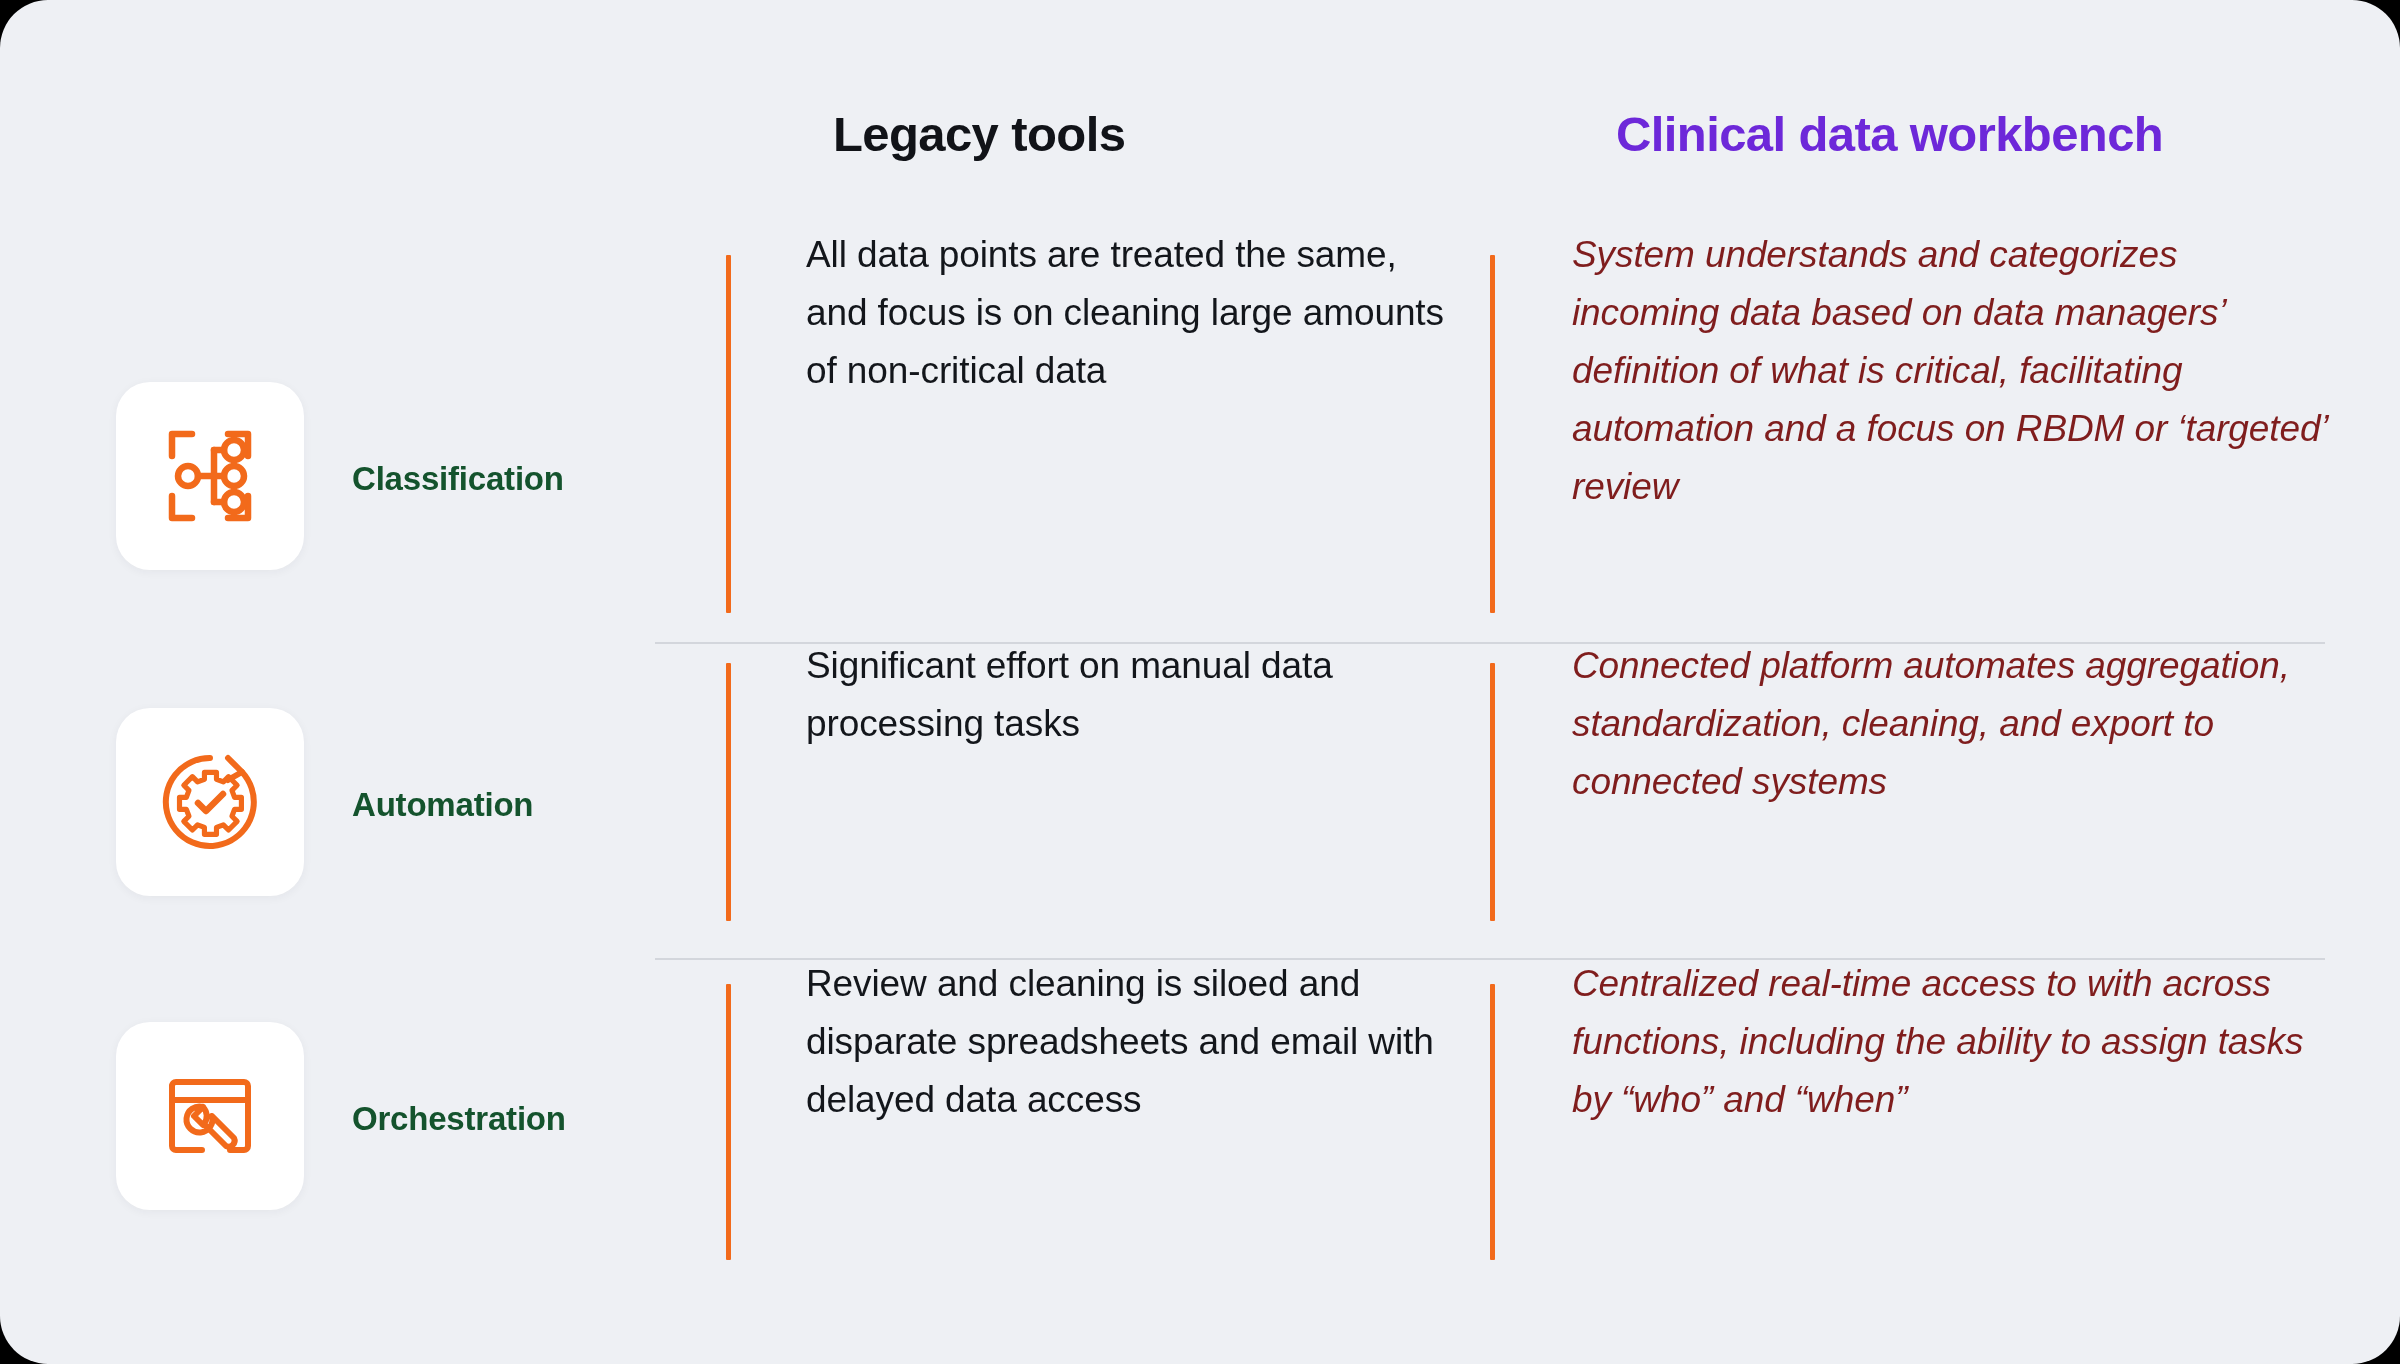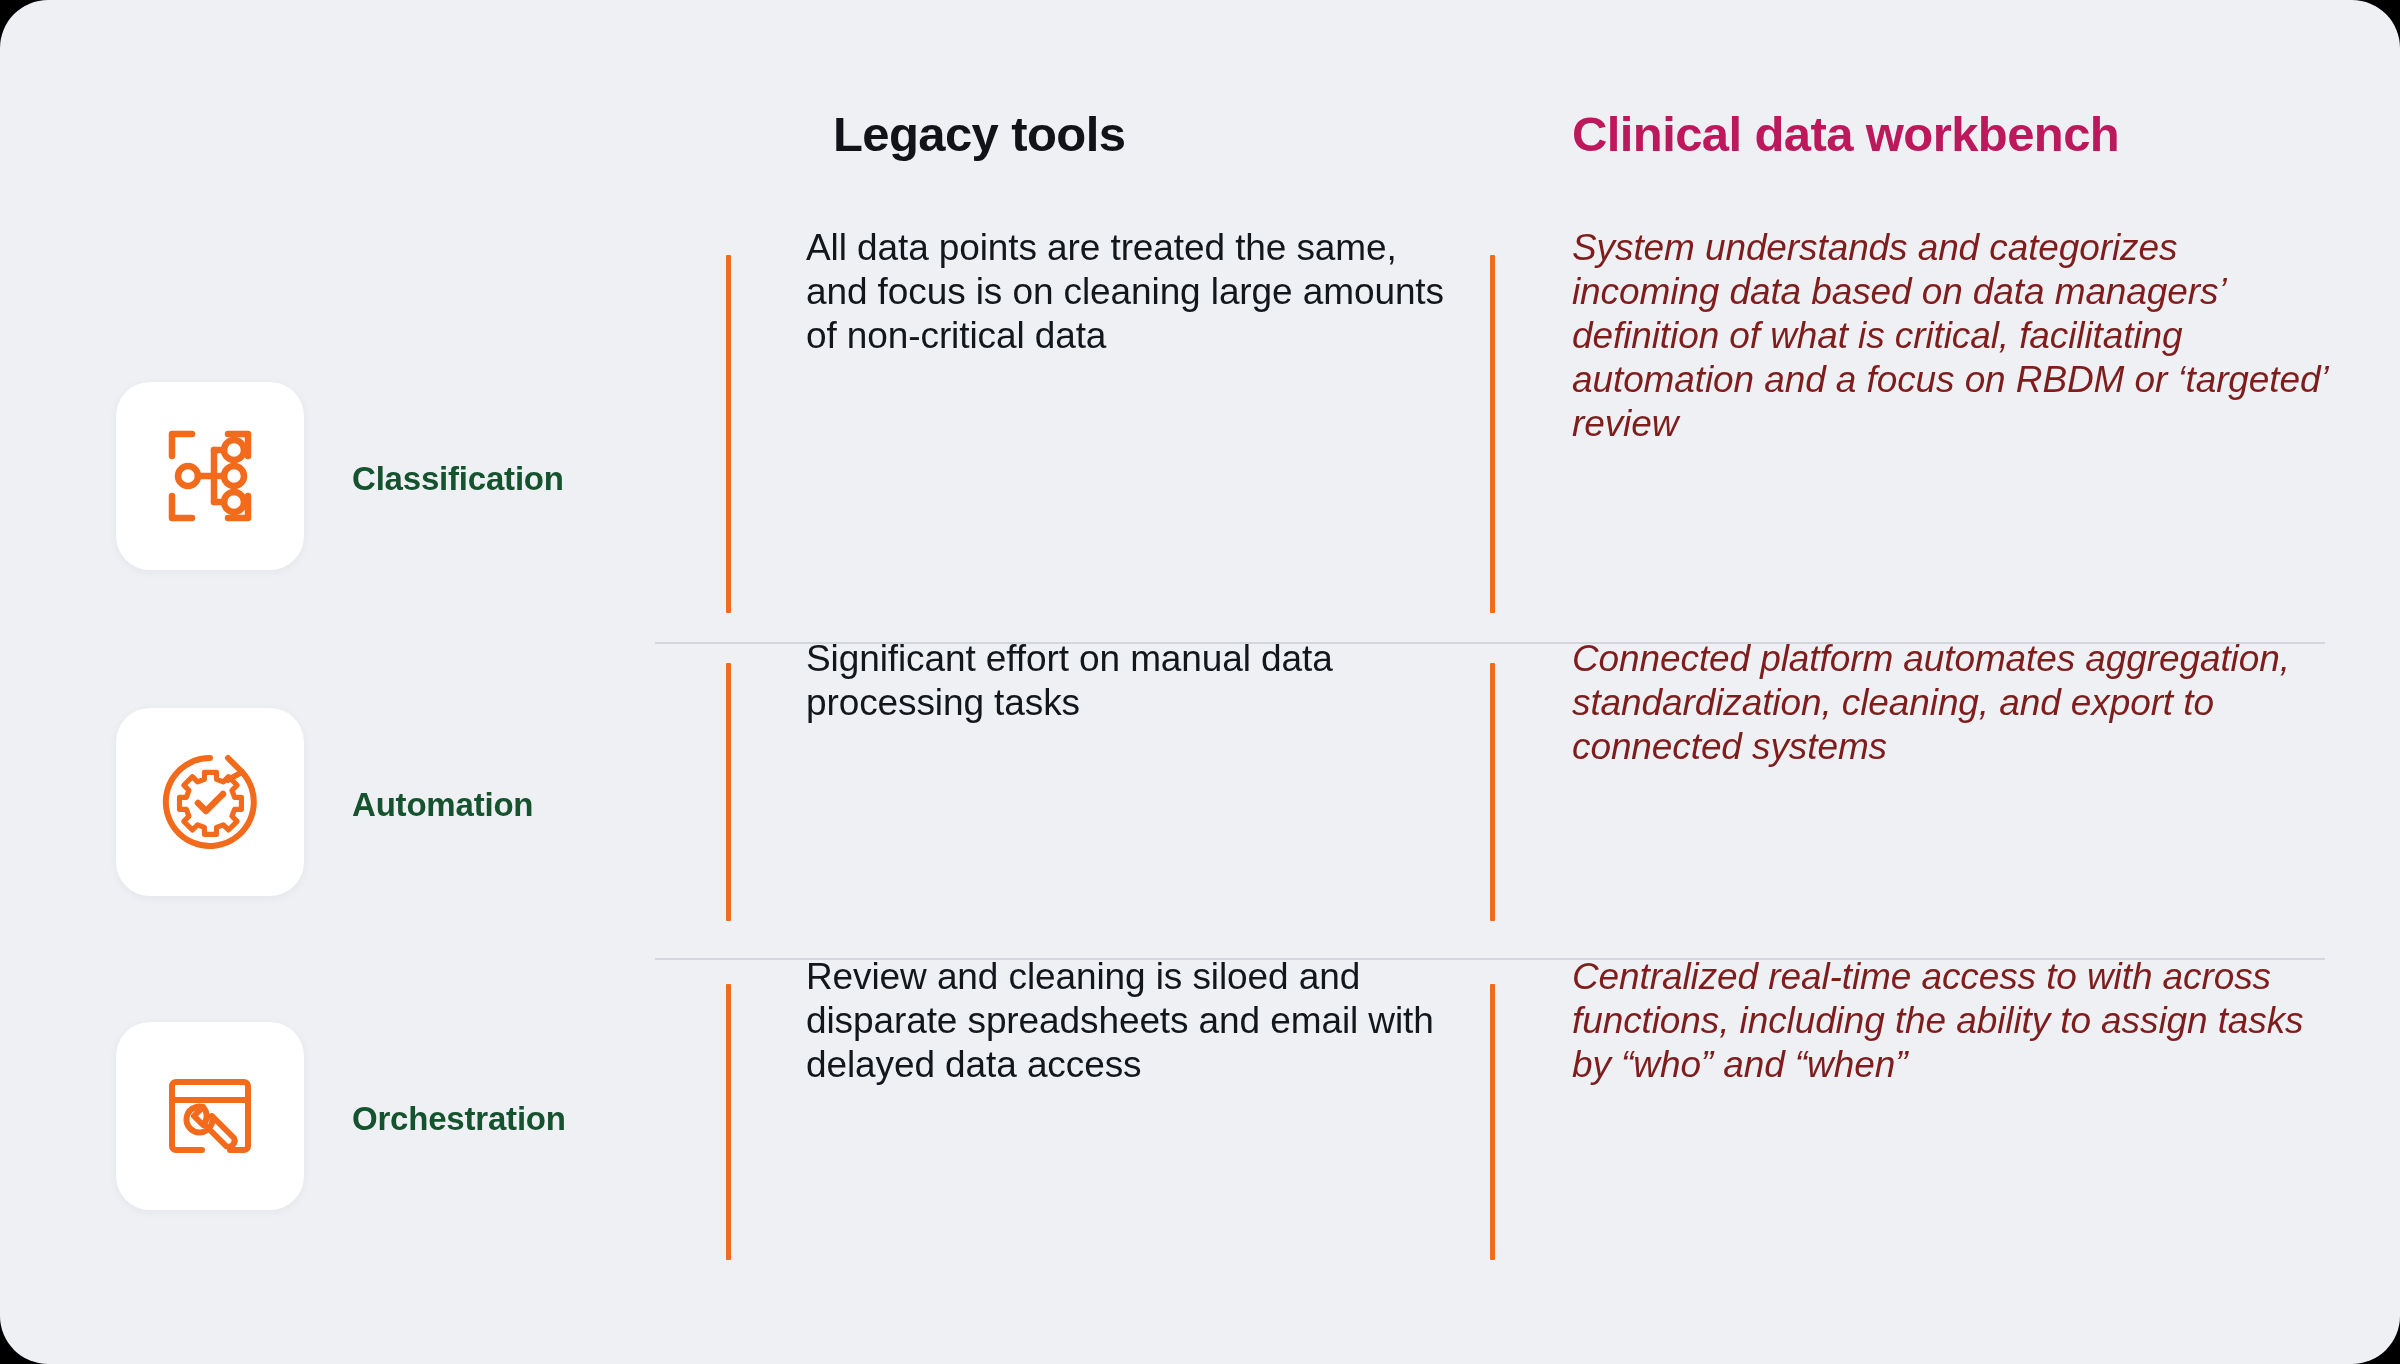--- a/index.html
+++ b/index.html
@@ -42,22 +42,22 @@
     letter-spacing: -0.6px;
     line-height: 1.1;
     white-space: nowrap;
   }
   .col-head.legacy {
     left: 806px;
     color: #111318;
     margin-left: 27px;
   }
   .col-head.workbench {
-    left: 1572px;
-    color: #be185d;
+    left: 1616px;
+    color: #6d28d9;
     text-align: center;
   }
 
   
   .row {
     position: absolute;
     left: 0;
     width: 2400px;
     display: block;
   }
@@ -107,21 +107,21 @@
     background: #f26a1b;
     border-radius: 1px;
   }
   .vbar.left  { left: 726px; }
   .vbar.right { left: 1490px; }
 
   
   .cell {
     position: absolute;
     font-size: 37px;
-    line-height: 44px;
+    line-height: 58px;
     letter-spacing: -0.1px;
   }
   .cell.legacy {
     left: 806px;
     width: 640px;
     color: #13161b;
     font-weight: 400;
   }
   .cell.workbench {
     left: 1572px;

